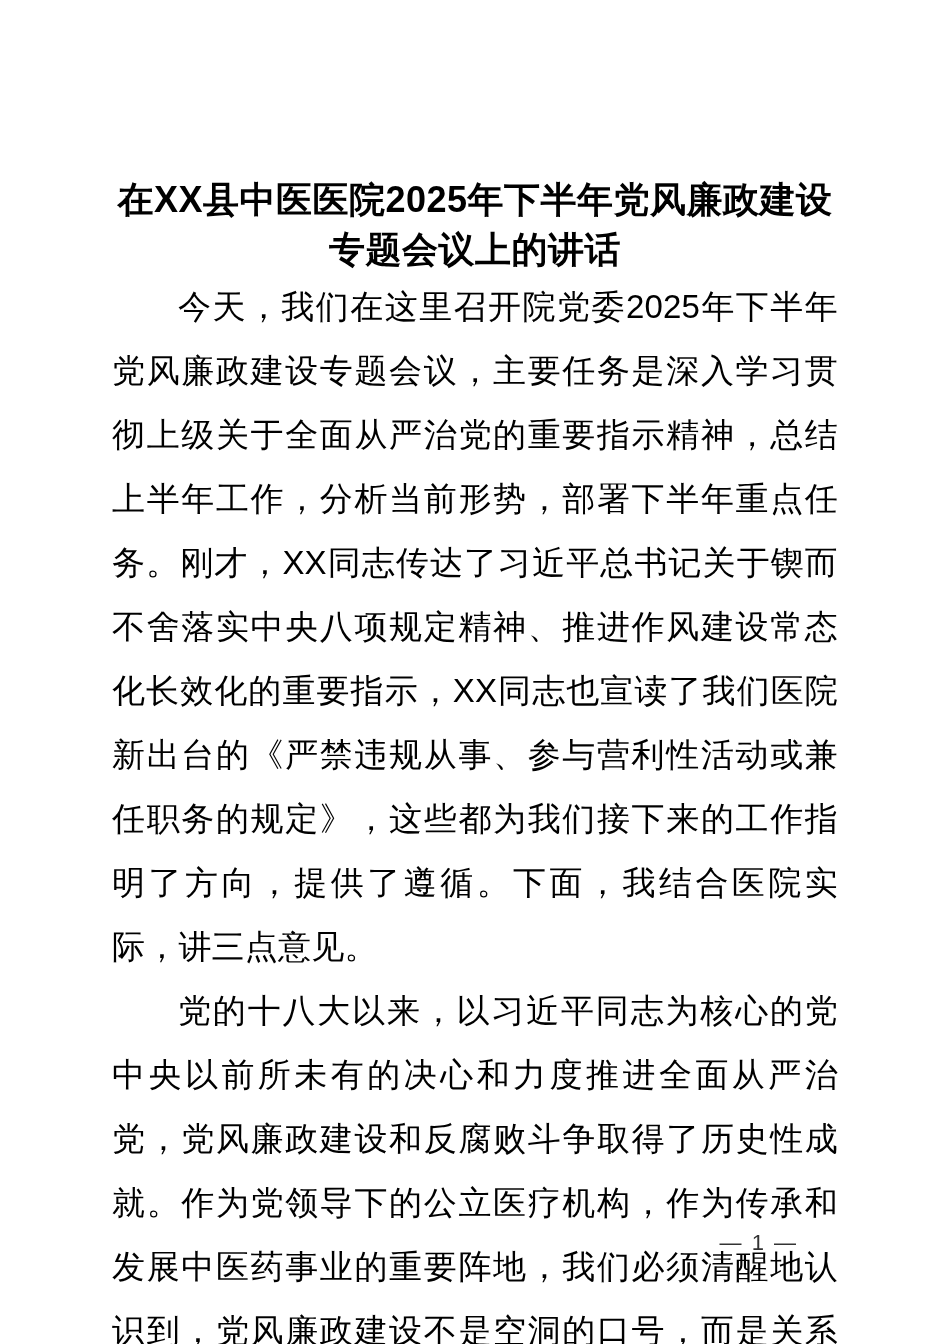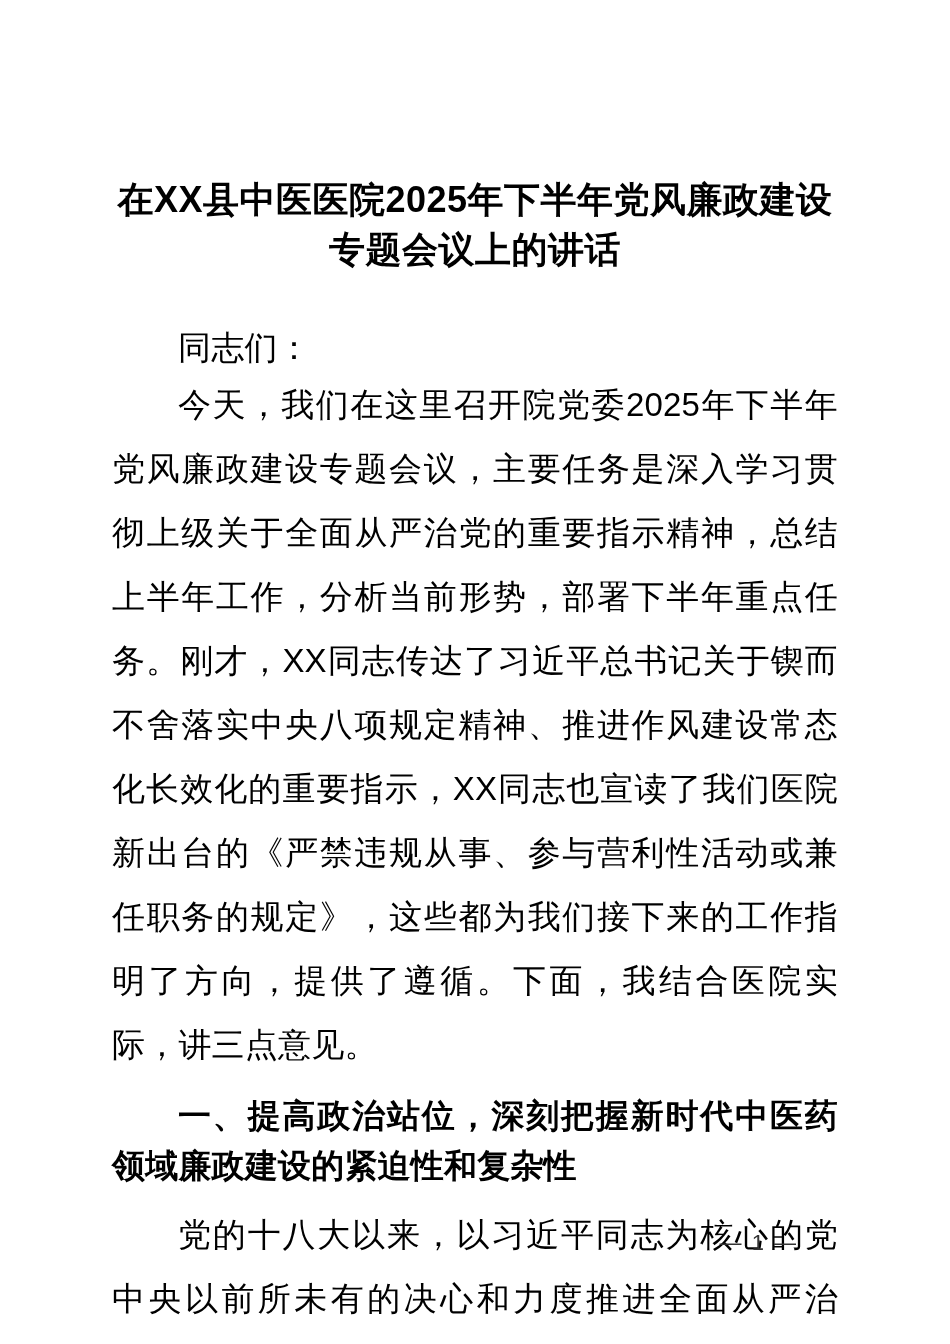--- a/index.html
+++ b/index.html
@@ -91,23 +91,21 @@
     letter-spacing: 2px;
   }
 </style>
 </head>
 <body>
 
 <div class="page">
 
   <h1 class="doc-title">在XX县中医医院2025年下半年党风廉政建设专题会议上的讲话</h1>
 
-  <p class="salutation">同志们：</p>
 
   <p class="body-para">今天，我们在这里召开院党委2025年下半年党风廉政建设专题会议，主要任务是深入学习贯彻上级关于全面从严治党的重要指示精神，总结上半年工作，分析当前形势，部署下半年重点任务。刚才，XX同志传达了习近平总书记关于锲而不舍落实中央八项规定精神、推进作风建设常态化长效化的重要指示，XX同志也宣读了我们医院新出台的《严禁违规从事、参与营利性活动或兼任职务的规定》，这些都为我们接下来的工作指明了方向，提供了遵循。下面，我结合医院实际，讲三点意见。</p>
 
-  <p class="section-heading">一、提高政治站位，深刻把握新时代中医药领域廉政建设的紧迫性和复杂性</p>
 
   <p class="body-para">党的十八大以来，以习近平同志为核心的党中央以前所未有的决心和力度推进全面从严治党，党风廉政建设和反腐败斗争取得了历史性成就。作为党领导下的公立医疗机构，作为传承和发展中医药事业的重要阵地，我们必须清醒地认识到，党风廉政建设不是空洞的口号，而是关系到医院生死存亡、关系</p>
 
   <div class="page-footer">— 1 —</div>
 
 </div>
 
 </body></html>

